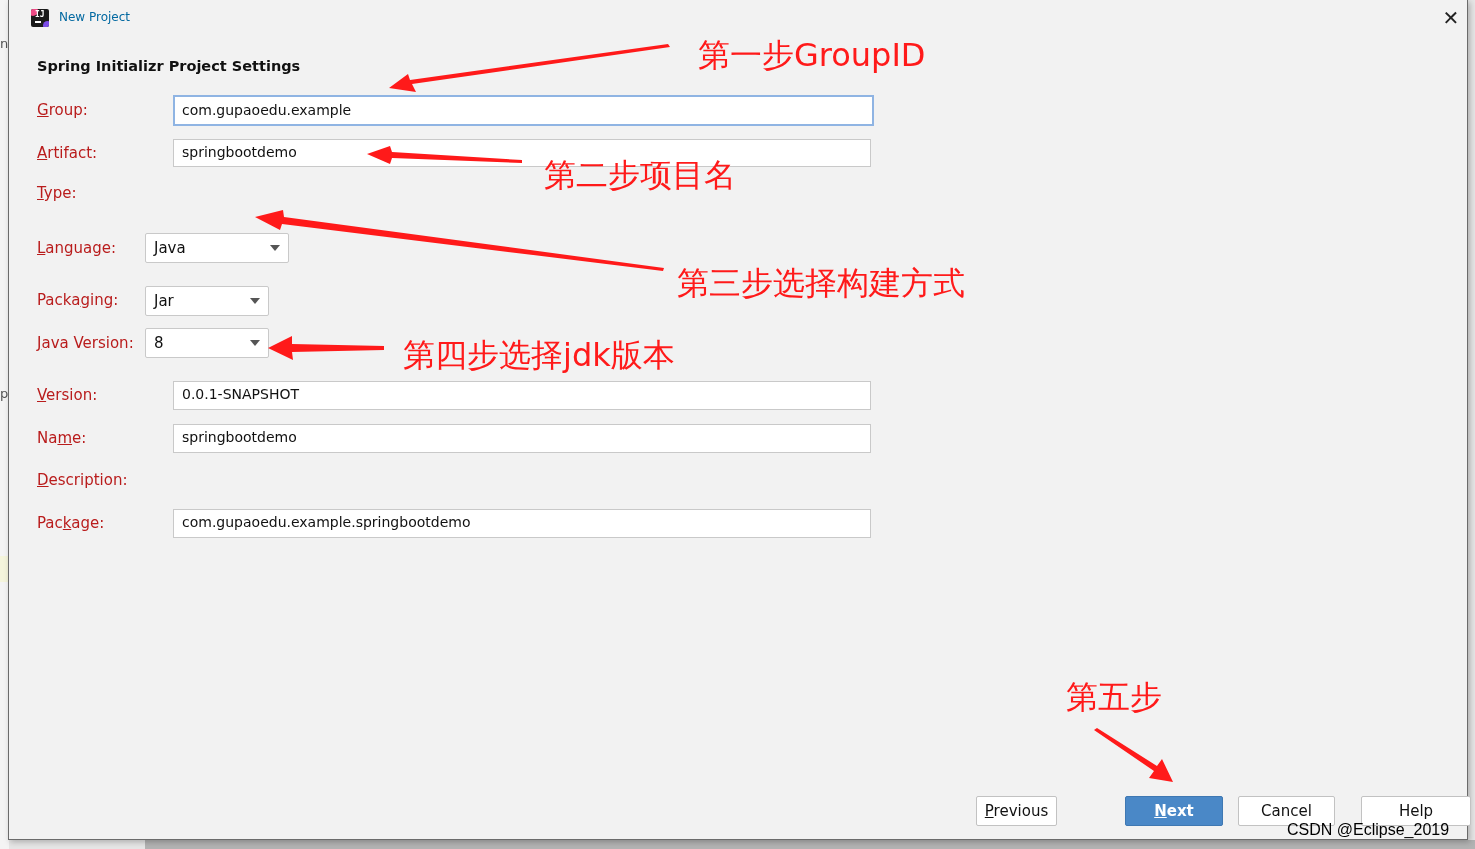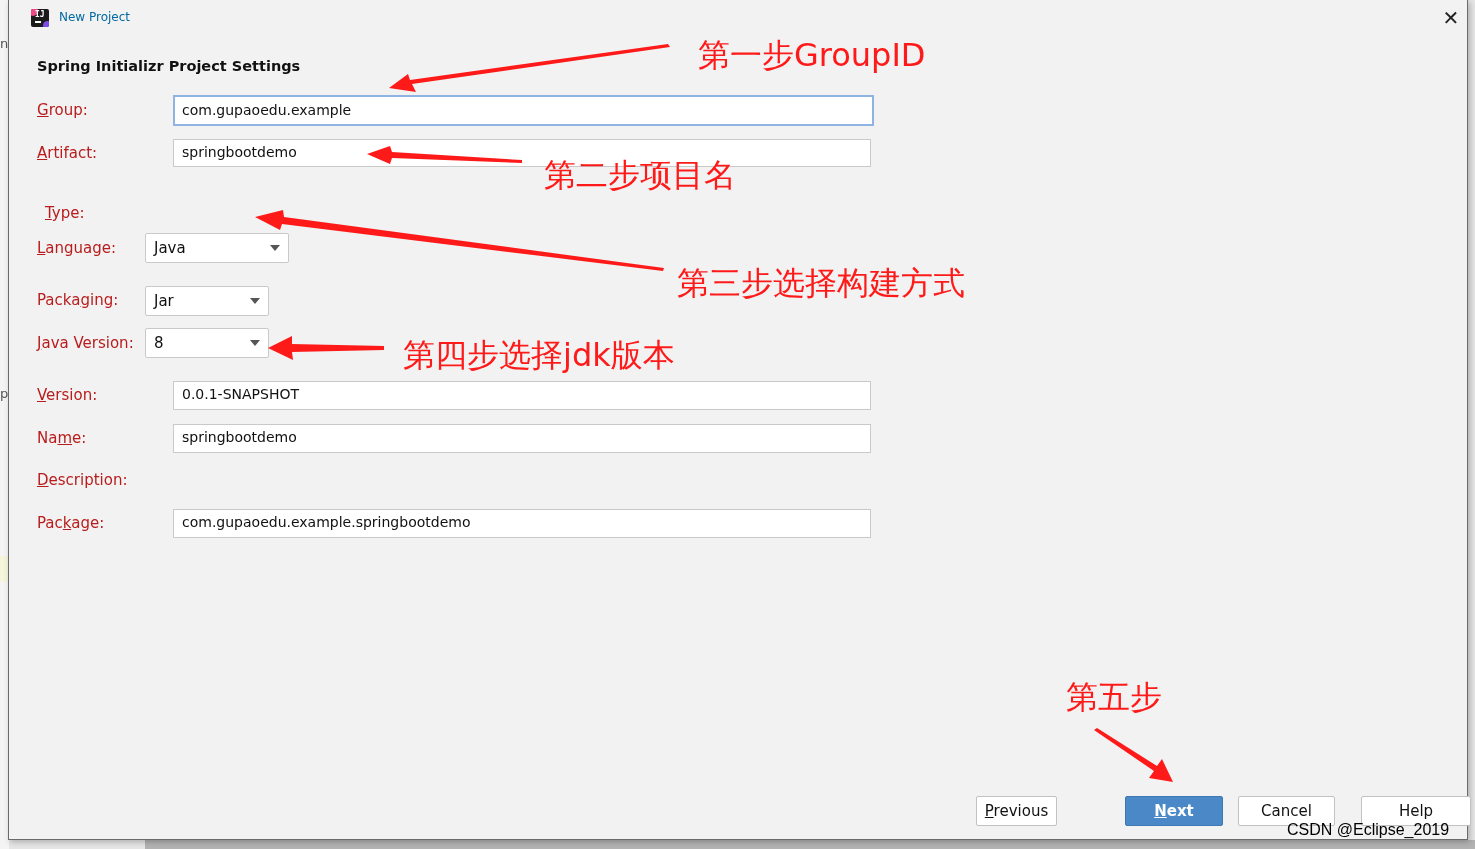--- a/index.html
+++ b/index.html
@@ -52,21 +52,21 @@
   </div>
 
   <div class="section-title">Spring Initializr Project Settings</div>
 
   <div class="label" style="top:101px;"><u>G</u><span>roup:</span></div>
   <div class="field focused" style="top:95px;height:31px;width:701px;line-height:27px;">com.gupaoedu.example</div>
 
   <div class="label" style="top:144px;"><u>A</u><span>rtifact:</span></div>
   <div class="field" style="top:139px;height:28px;">springbootdemo</div>
 
-  <div class="label" style="top:204px;margin-left:8px;"><u>T</u><span>ype:</span></div>
+  <div class="label" style="top:184px;"><u>T</u><span>ype:</span></div>
 
   <div class="label" style="top:239px;"><u>L</u><span>anguage:</span></div>
   <div class="combo" style="top:233px;width:144px;">
     <span>Java</span>
     <span class="arrow"></span>
   </div>
 
   <div class="label" style="top:291px;"><span>Packa</span><u>g</u><span>ing:</span></div>
   <div class="combo" style="top:286px;width:124px;">
     <span>Jar</span>

